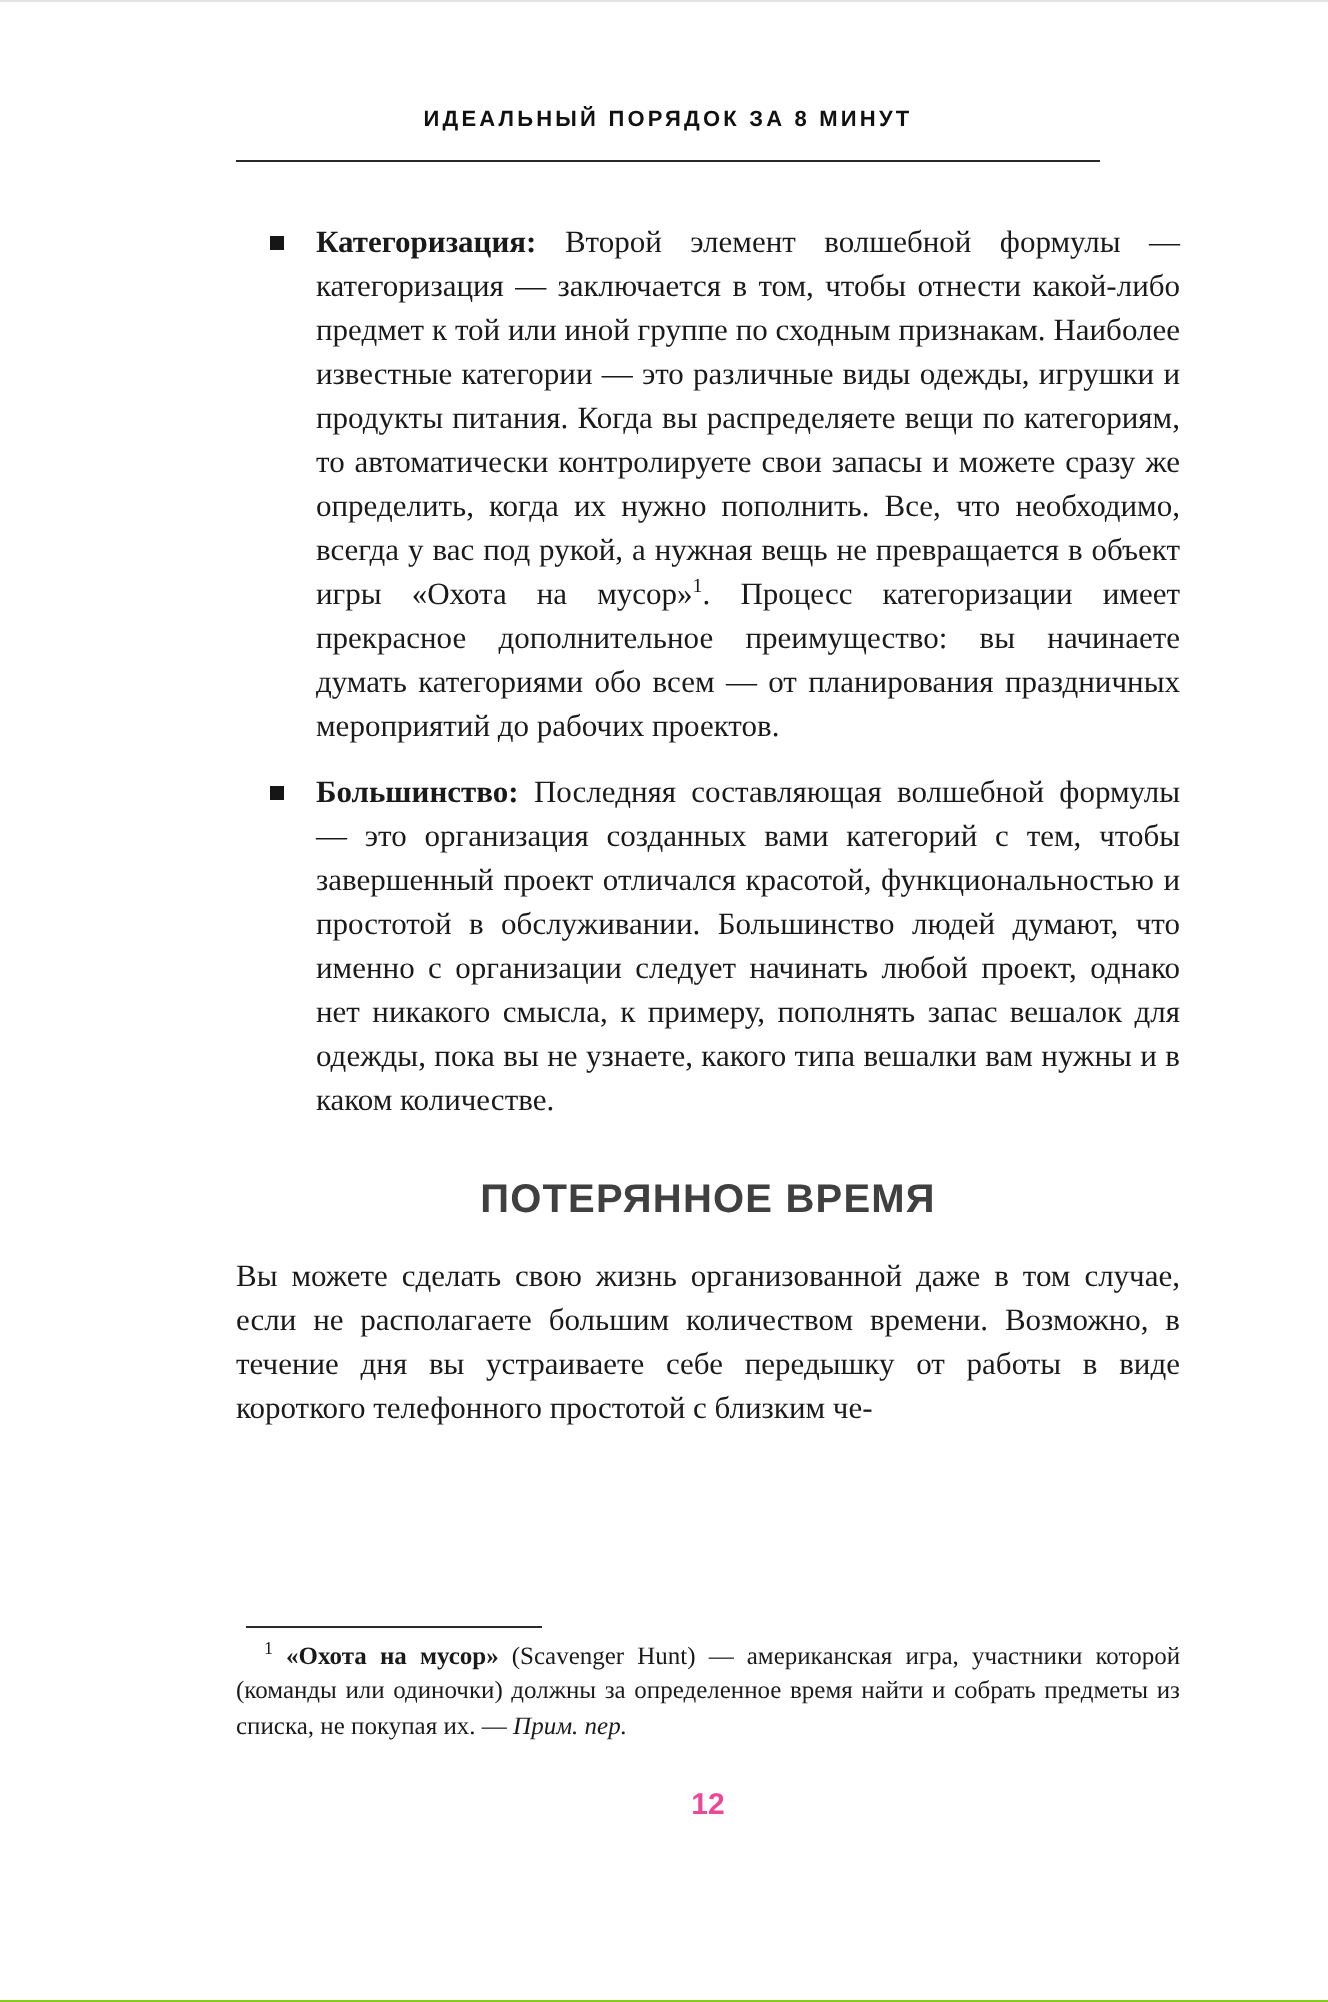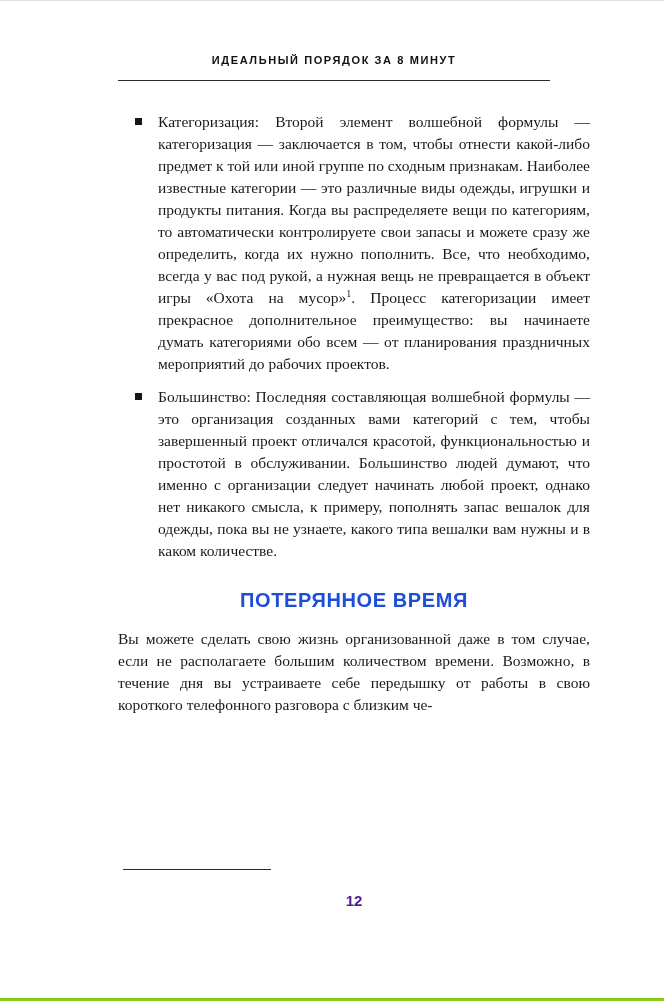--- a/index.html
+++ b/index.html
@@ -10,21 +10,21 @@
     box-sizing: border-box;
     background: #ffffff;
     color: #1a1a1a;
     font-family: "Liberation Serif", serif;
     font-size: 15.5px;
     line-height: 22px;
     padding: 48px 74px 86px 118px;
     display: flex;
     flex-direction: column;
     border-top: 1px solid #e2e2e2;
-    border-bottom: 3px solid #84cc16;
+    border-bottom: 1px solid #84cc16;
     overflow: hidden;
   }
   .running-head {
     margin-right: 40px;
     text-align: center;
     font-family: "Liberation Sans", sans-serif;
     font-weight: bold;
     font-size: 11px;
     letter-spacing: 1.6px;
     color: #111;
@@ -42,34 +42,34 @@
     text-align: justify;
   }
   .bullet-marker {
     position: absolute;
     left: 17px;
     top: 7px;
     width: 7px;
     height: 7px;
     background: #161616;
   }
-  .term { font-weight: normal; }
+  .term { font-weight: bold; }
   sup.fn-ref {
     font-size: 10px;
     line-height: 0;
     vertical-align: super;
   }
   h2.section-heading {
     font-family: "Liberation Sans", sans-serif;
     font-weight: bold;
     font-size: 20px;
     letter-spacing: 0.6px;
     text-align: center;
     margin: 27px 0 17px 0;
-    color: #1d4ed8;
+    color: #404040;
   }
   footer { margin-top: auto; }
   .fn-rule {
     width: 148px;
     height: 0;
     border-top: 1px solid #2a2a2a;
     margin-left: 5px;
   }
   .footnote {
     margin-top: 6px;
@@ -78,21 +78,21 @@
     text-align: justify;
     text-indent: 14px;
   }
   .footnote sup { font-size: 9px; line-height: 0; vertical-align: super; }
   .page-num {
     margin-top: 20px;
     text-align: center;
     font-family: "Liberation Sans", sans-serif;
     font-weight: bold;
     font-size: 15px;
-    color: #4c1d95;
+    color: #ec4899;
   }
 </style>
 </head>
 <body>
 
 <div class="page">
 
   <header>
     <div class="running-head">ИДЕАЛЬНЫЙ ПОРЯДОК ЗА 8 МИНУТ</div>
   </header>
@@ -108,22 +108,23 @@
       </li>
       <li>
         <span class="bullet-marker"></span>
         <span class="term">Большинство:</span>
         <span>Последняя составляющая волшебной формулы — это организация созданных вами категорий с тем, чтобы завершенный проект отличался красотой, функциональностью и простотой в обслуживании. Большинство людей думают, что именно с организации следует начинать любой проект, однако нет никакого смысла, к примеру, пополнять запас вешалок для одежды, пока вы не узнаете, какого типа вешалки вам нужны и в каком количестве.</span>
       </li>
     </ul>
 
     <h2 class="section-heading">ПОТЕРЯННОЕ ВРЕМЯ</h2>
 
-    <p>Вы можете сделать свою жизнь организованной даже в том случае, если не располагаете большим количеством времени. Возможно, в течение дня вы устраиваете себе передышку от работы в свою короткого телефонного разговора с близким че-</p>
+    <p>Вы можете сделать свою жизнь организованной даже в том случае, если не располагаете большим количеством времени. Возможно, в течение дня вы устраиваете себе передышку от работы в виде короткого телефонного простотой с близким че-</p>
 
   </main>
 
   <footer>
     <div class="fn-rule"></div>
+    <p class="footnote"><sup>1</sup> <span class="term">«Охота на мусор»</span> <span>(Scavenger Hunt) — американская игра, участники которой (команды или одиночки) должны за определенное время найти и собрать предметы из списка, не покупая их. —</span> <i>Прим. пер.</i></p>
     <div class="page-num">12</div>
   </footer>
 
 </div>
 
 </body></html>

